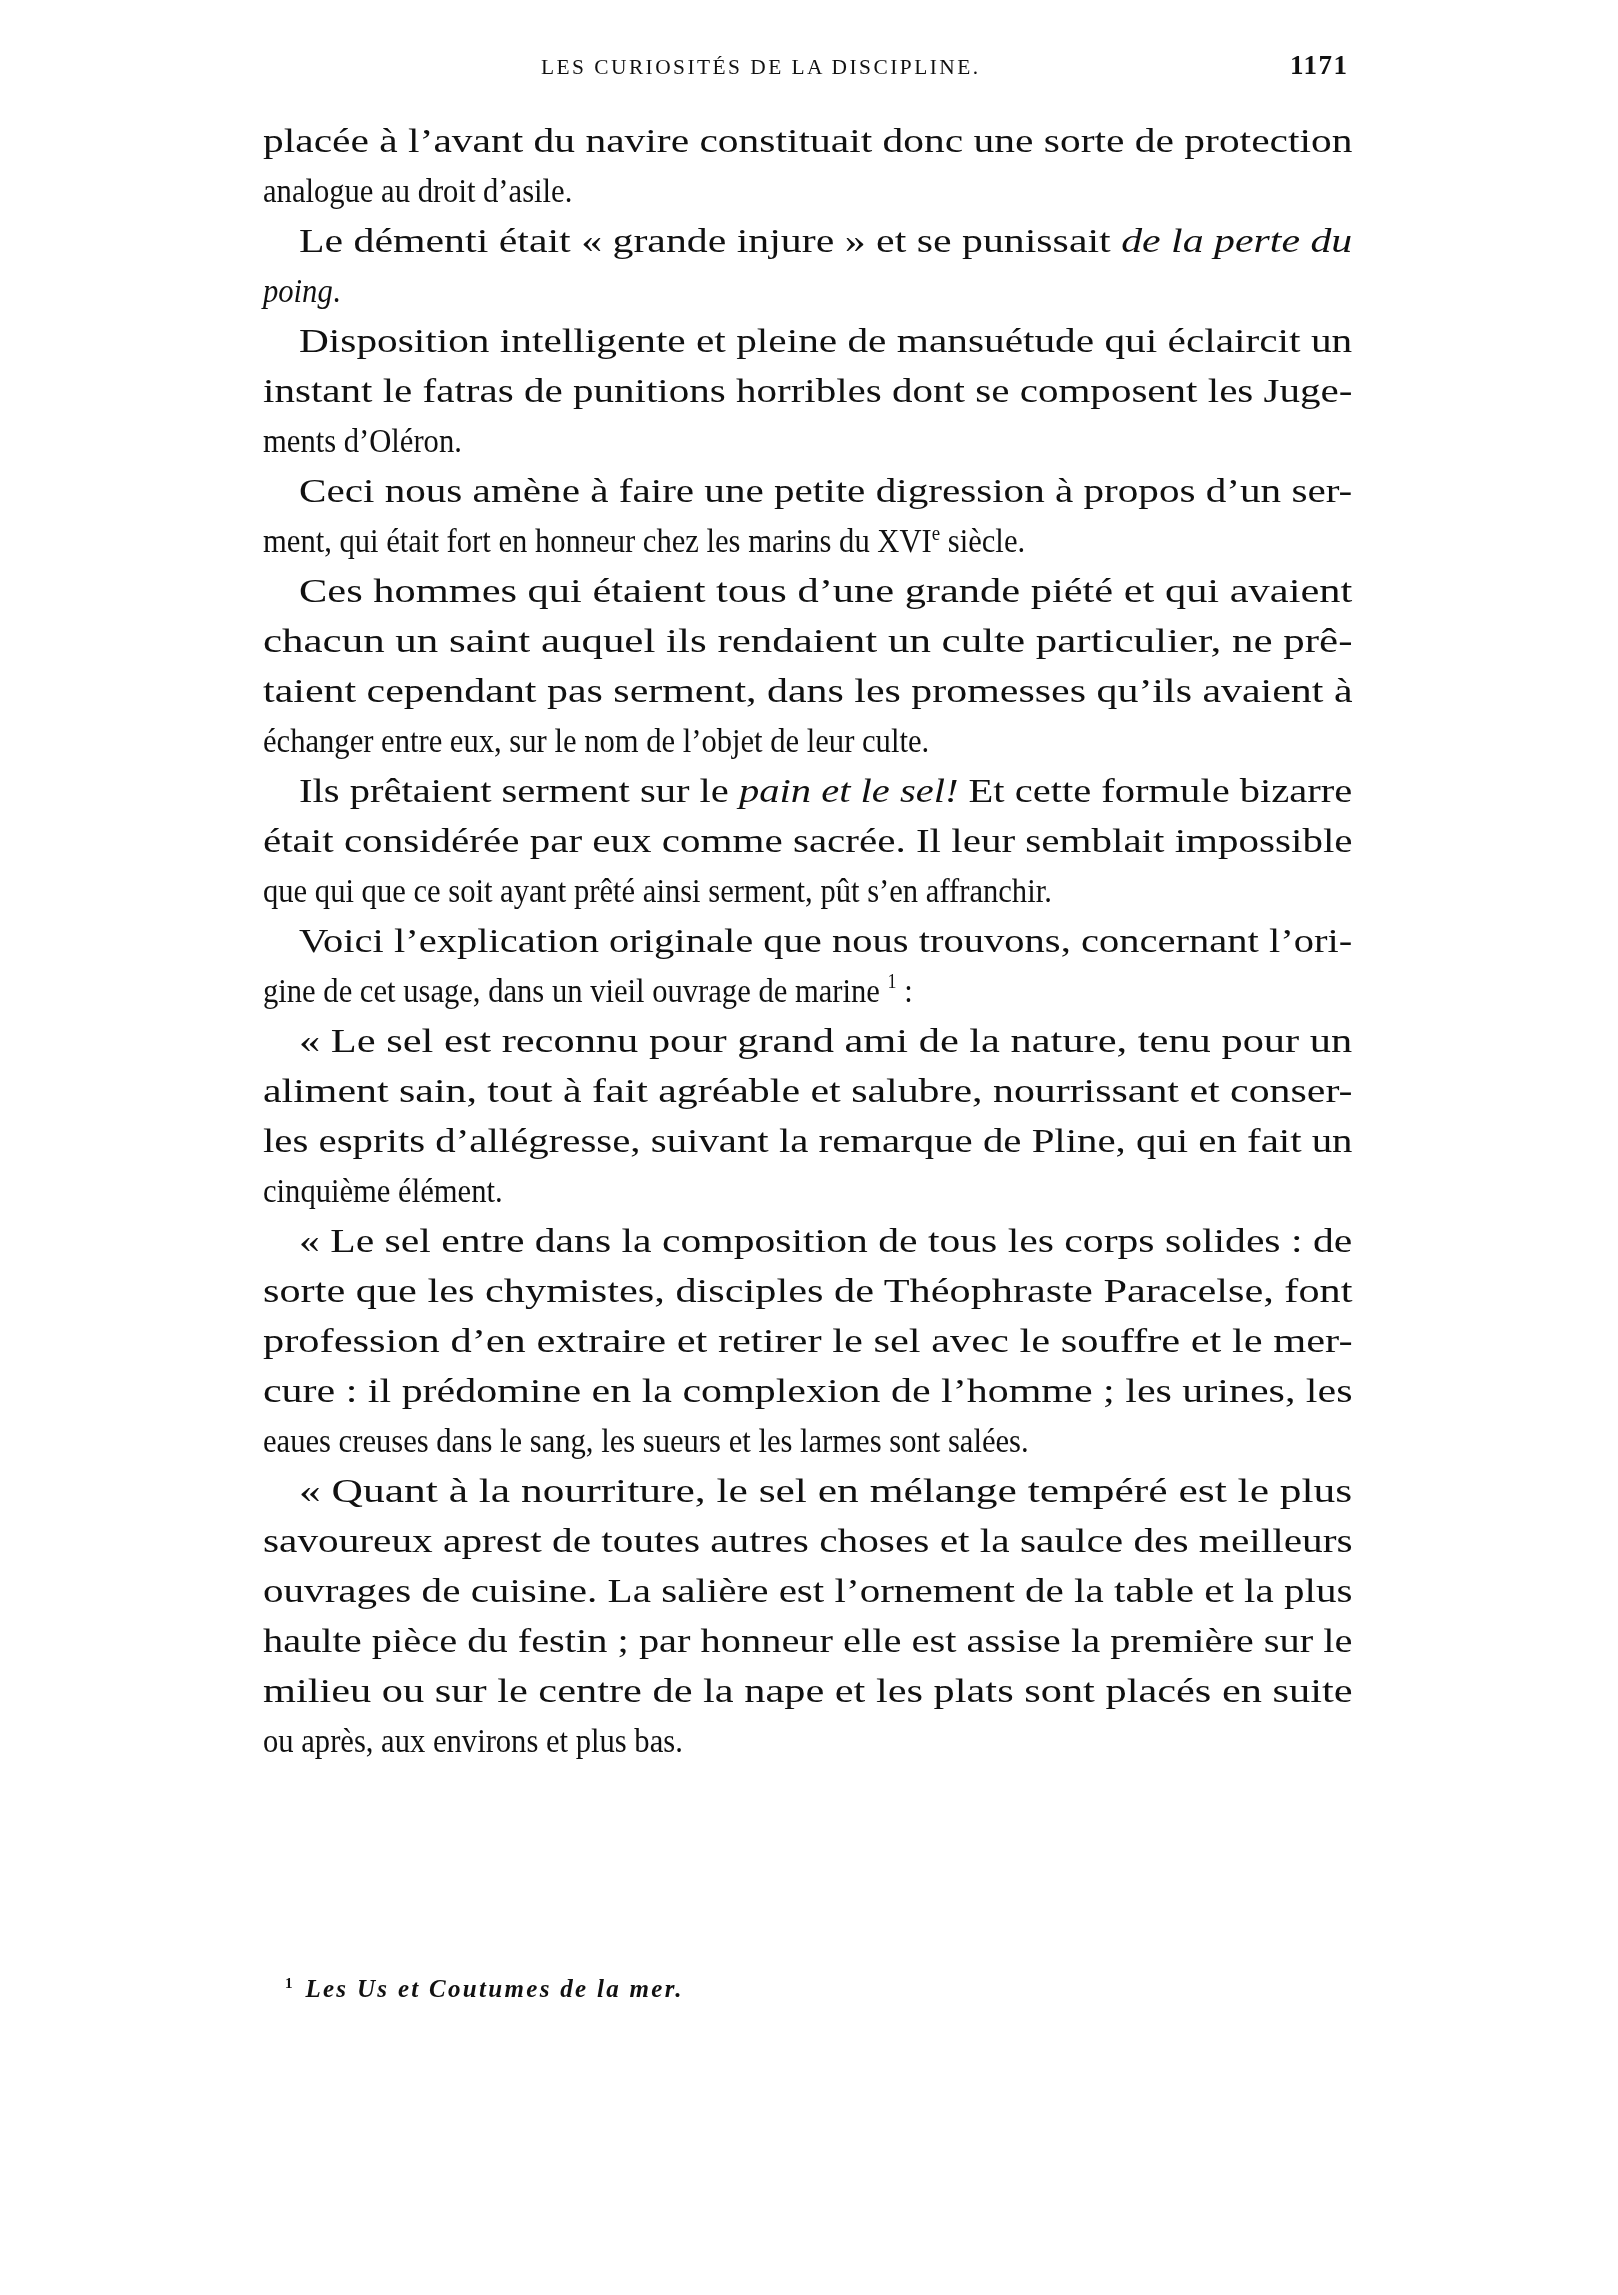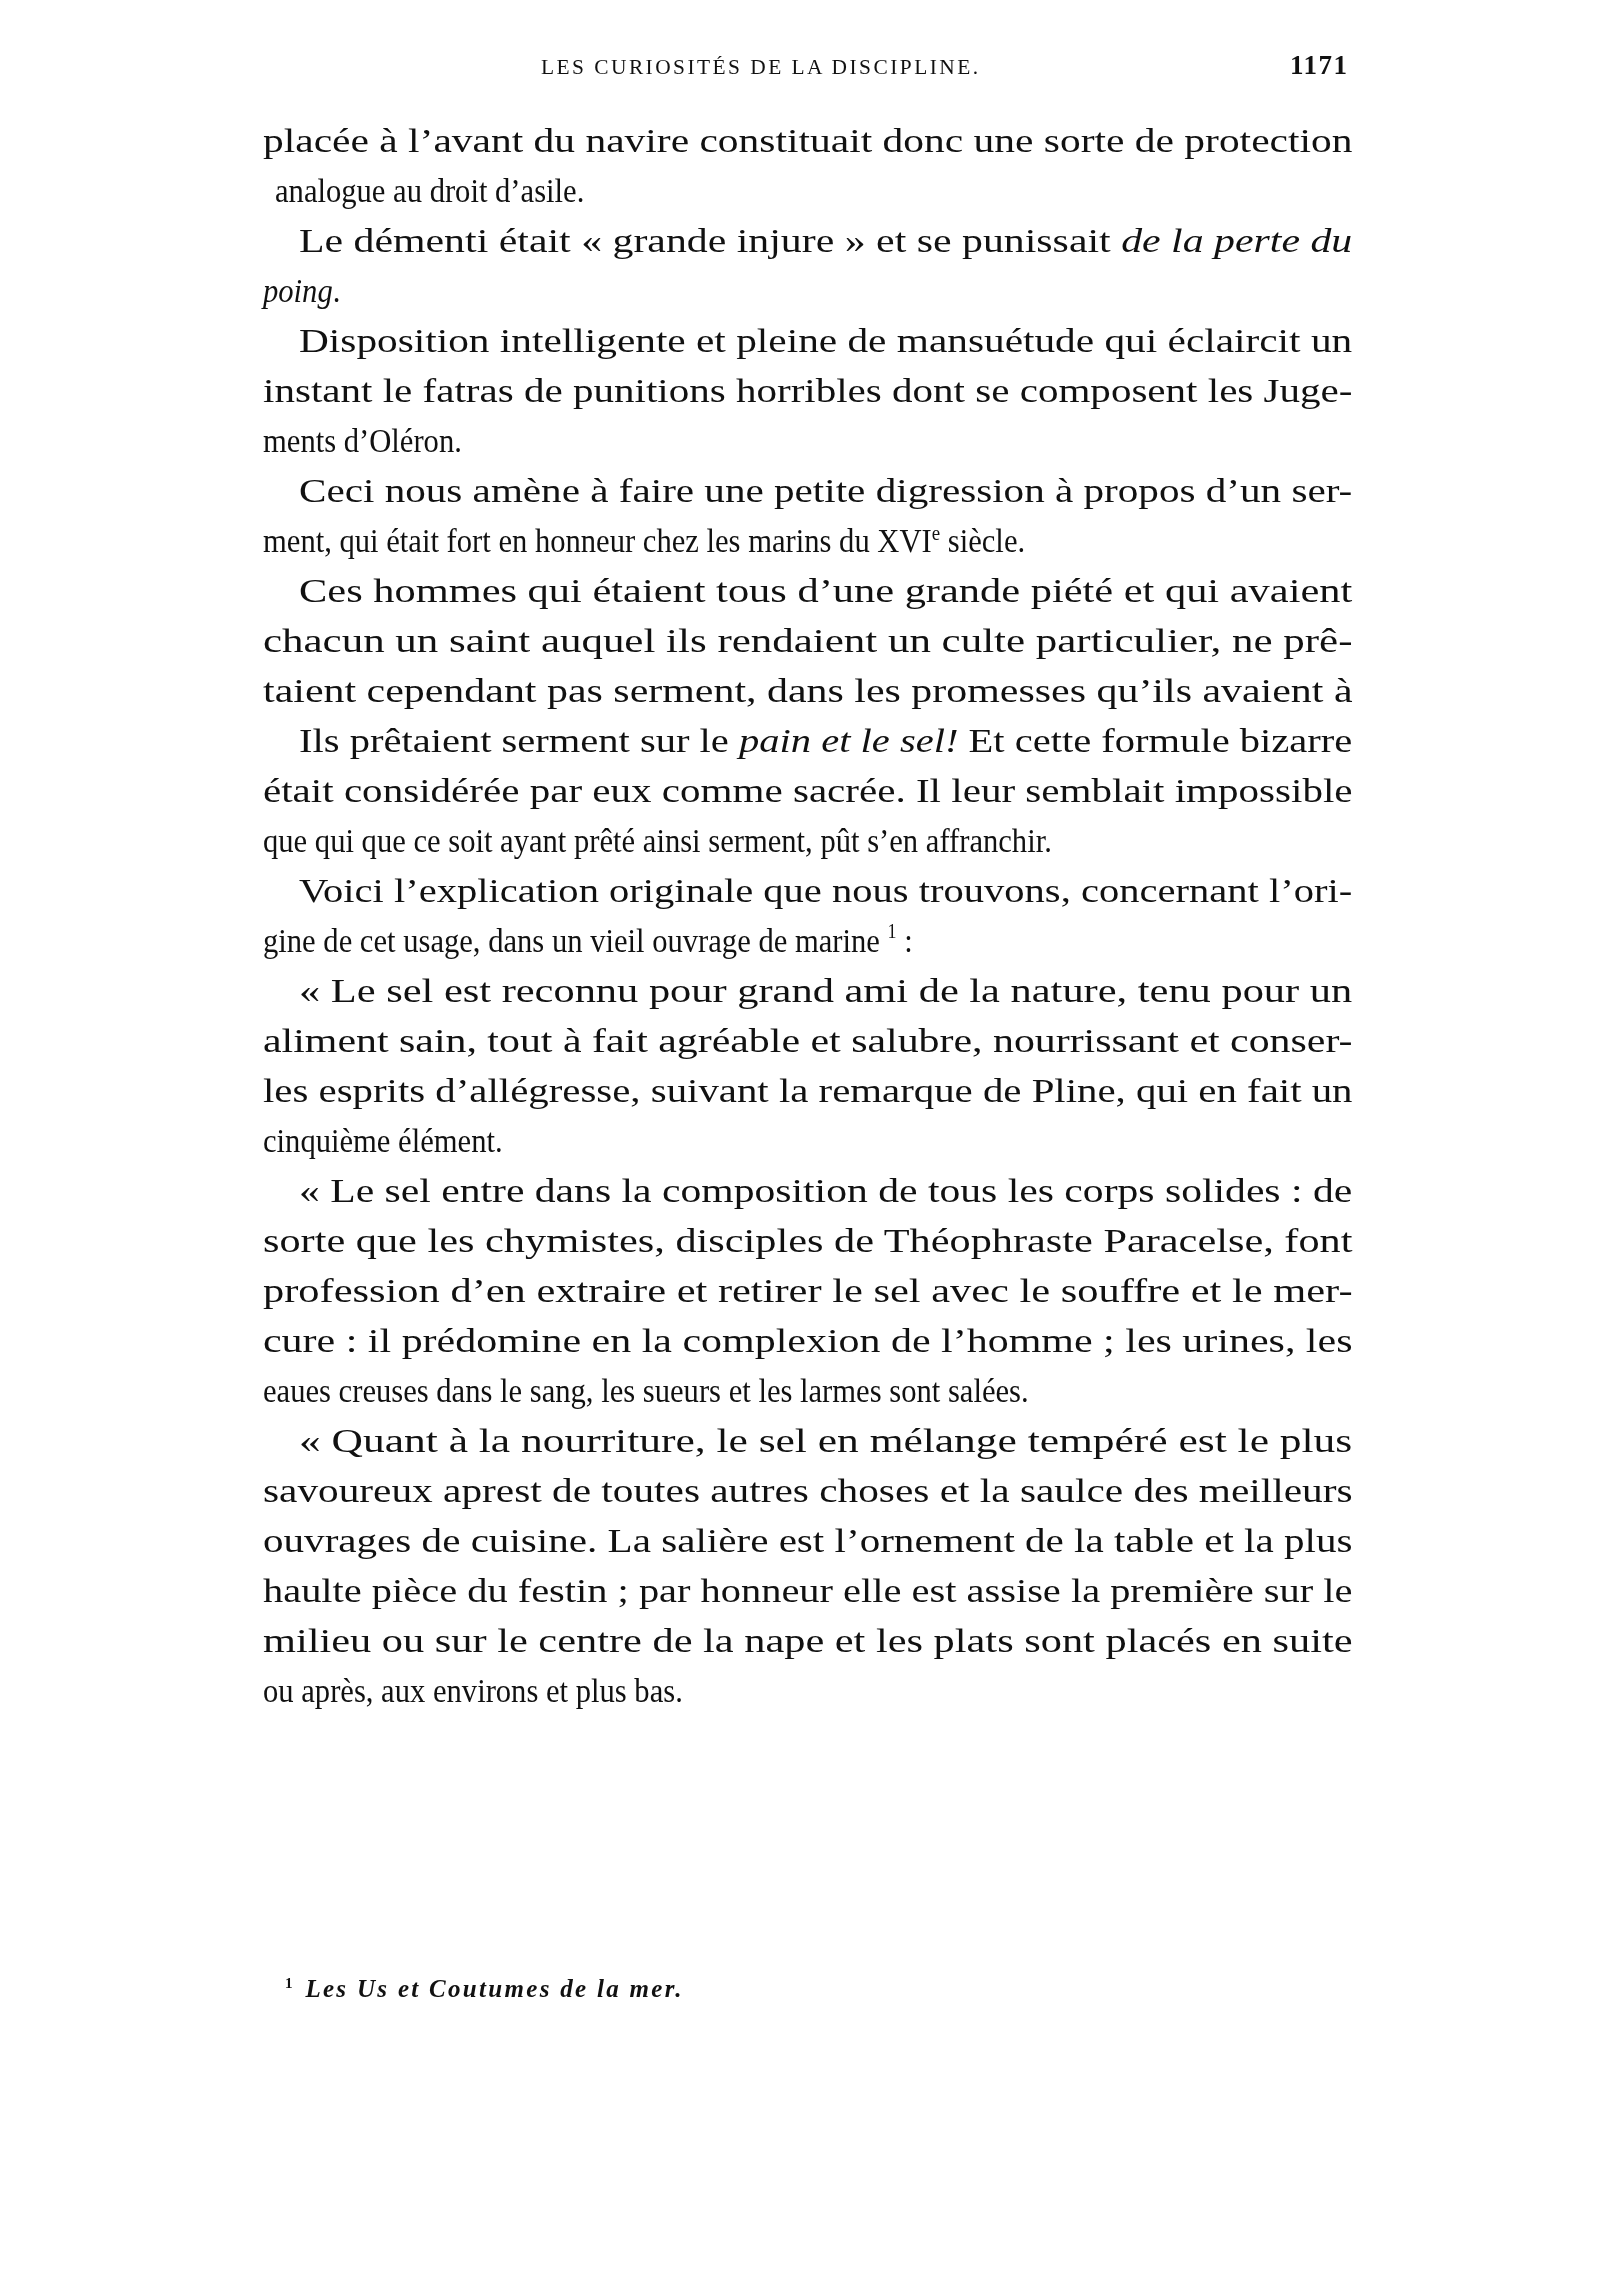--- a/index.html
+++ b/index.html
@@ -47,39 +47,40 @@
 
 <div class="page">
   <div class="running-head">
     <span class="running-title">Les curiosités de la discipline.</span>
     <span class="page-number">1171</span>
   </div>
 
   <div class="body-text" id="body-text">
       <div class="paragraph">
         <span class="line" style="white-space: nowrap; text-align: left; text-align-last: left;"><span style="display: inline-block; white-space: nowrap; transform-origin: left center; transform: scaleX(1.2199);"><span>placée à l’avant du navire constituait donc une sorte de protection</span></span></span>
-        <span class="line last" style="white-space: nowrap; text-align: left; text-align-last: left; margin-left: 12px;"><span style="display: inline-block; white-space: nowrap; transform-origin: left center; transform: scaleX(0.9);"><span>analogue au droit d’asile.</span></span></span>
+        <span class="line last" style="white-space: nowrap; text-align: left; text-align-last: left;"><span style="display: inline-block; white-space: nowrap; transform-origin: left center; transform: scaleX(0.9);"><span>analogue au droit d’asile.</span></span></span>
       </div>
       <div class="paragraph">
         <span class="line first" style="white-space: nowrap; text-align: left; text-align-last: left;"><span style="display: inline-block; white-space: nowrap; transform-origin: left center; transform: scaleX(1.2299);"><span>Le démenti était « grande injure » et se punissait </span><span class="seg-i">de la perte du</span></span></span>
         <span class="line last" style="white-space: nowrap; text-align: left; text-align-last: left;"><span style="display: inline-block; white-space: nowrap; transform-origin: left center; transform: scaleX(0.9);"><span class="seg-i">poing</span><span>.</span></span></span>
       </div>
       <div class="paragraph">
         <span class="line first" style="white-space: nowrap; text-align: left; text-align-last: left;"><span style="display: inline-block; white-space: nowrap; transform-origin: left center; transform: scaleX(1.2151);"><span>Disposition intelligente et pleine de mansuétude qui éclaircit un</span></span></span>
         <span class="line" style="white-space: nowrap; text-align: left; text-align-last: left;"><span style="display: inline-block; white-space: nowrap; transform-origin: left center; transform: scaleX(1.2069);"><span>instant le fatras de punitions horribles dont se composent les Juge-</span></span></span>
         <span class="line last" style="white-space: nowrap; text-align: left; text-align-last: left;"><span style="display: inline-block; white-space: nowrap; transform-origin: left center; transform: scaleX(0.9);"><span>ments d’Oléron.</span></span></span>
       </div>
       <div class="paragraph">
         <span class="line first" style="white-space: nowrap; text-align: left; text-align-last: left;"><span style="display: inline-block; white-space: nowrap; transform-origin: left center; transform: scaleX(1.2096);"><span>Ceci nous amène à faire une petite digression à propos d’un ser-</span></span></span>
         <span class="line last" style="white-space: nowrap; text-align: left; text-align-last: left;"><span style="display: inline-block; white-space: nowrap; transform-origin: left center; transform: scaleX(0.9);"><span>ment, qui était fort en honneur chez les marins du XVI</span><sup class="ord">e</sup><span> siècle.</span></span></span>
       </div>
       <div class="paragraph">
         <span class="line first" style="white-space: nowrap; text-align: left; text-align-last: left;"><span style="display: inline-block; white-space: nowrap; transform-origin: left center; transform: scaleX(1.2478);"><span>Ces hommes qui étaient tous d’une grande piété et qui avaient</span></span></span>
         <span class="line" style="white-space: nowrap; text-align: left; text-align-last: left;"><span style="display: inline-block; white-space: nowrap; transform-origin: left center; transform: scaleX(1.2632);"><span>chacun un saint auquel ils rendaient un culte particulier, ne prê-</span></span></span>
         <span class="line" style="white-space: nowrap; text-align: left; text-align-last: left;"><span style="display: inline-block; white-space: nowrap; transform-origin: left center; transform: scaleX(1.2329);"><span>taient cependant pas serment, dans les promesses qu’ils avaient à</span></span></span>
+        <span class="line last" style="white-space: nowrap; text-align: left; text-align-last: left;"><span style="display: inline-block; white-space: nowrap; transform-origin: left center; transform: scaleX(0.9);"><span>échanger entre eux, sur le nom de l’objet de leur culte.</span></span></span>
       </div>
       <div class="paragraph">
         <span class="line first" style="white-space: nowrap; text-align: left; text-align-last: left;"><span style="display: inline-block; white-space: nowrap; transform-origin: left center; transform: scaleX(1.1919);"><span>Ils prêtaient serment sur le </span><span class="seg-i">pain et le sel!</span><span> Et cette formule bizarre</span></span></span>
         <span class="line" style="white-space: nowrap; text-align: left; text-align-last: left;"><span style="display: inline-block; white-space: nowrap; transform-origin: left center; transform: scaleX(1.2072);"><span>était considérée par eux comme sacrée. Il leur semblait impossible</span></span></span>
         <span class="line last" style="white-space: nowrap; text-align: left; text-align-last: left;"><span style="display: inline-block; white-space: nowrap; transform-origin: left center; transform: scaleX(0.9);"><span>que qui que ce soit ayant prêté ainsi serment, pût s’en affranchir.</span></span></span>
       </div>
       <div class="paragraph">
         <span class="line first" style="white-space: nowrap; text-align: left; text-align-last: left;"><span style="display: inline-block; white-space: nowrap; transform-origin: left center; transform: scaleX(1.1926);"><span>Voici l’explication originale que nous trouvons, concernant l’ori-</span></span></span>
         <span class="line last" style="white-space: nowrap; text-align: left; text-align-last: left;"><span style="display: inline-block; white-space: nowrap; transform-origin: left center; transform: scaleX(0.9);"><span>gine de cet usage, dans un vieil ouvrage de marine </span><sup class="note">1</sup><span> :</span></span></span>
       </div>

